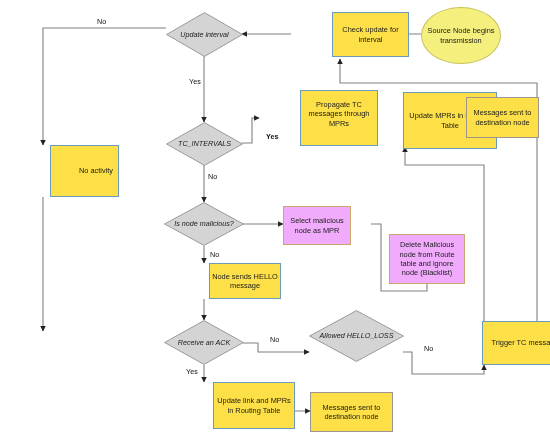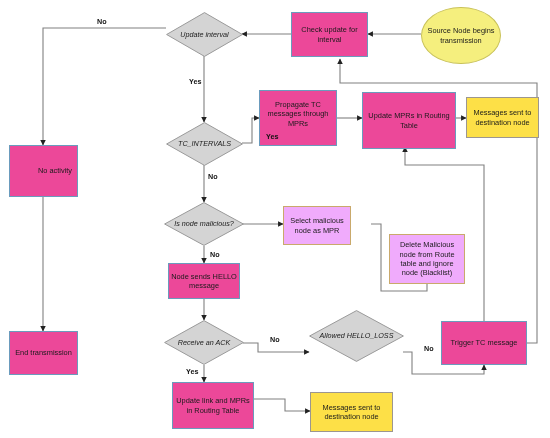--- a/index.html
+++ b/index.html
@@ -29,22 +29,23 @@
     display: flex;
     align-items: center;
     justify-content: center;
     text-align: center;
     font-size: 7.4px;
     line-height: 1.28;
     color: #1a1a1a;
     padding: 2px;
   }
   .node.process {
-    background: #ec4899;
+    background: #fde047;
     border: 1px solid #6a9bbd;
+    margin-left: 41px;
   }
   .node.result {
     background: #fde047;
     border: 1px solid #9c968f;
   }
   .node.malicious {
     background: #f0abfc;
     border: 1px solid #c9a96b;
   }
   .node.terminator {
@@ -63,21 +64,21 @@
   }
   .node.decision .dia-label {
     position: relative;
     z-index: 2;
     font-size: 7.2px;
     font-style: italic;
   }
   .edge-label {
     position: absolute;
     font-size: 7.2px;
-    font-weight: bold;
+    font-weight: normal;
     color: #111111;
     white-space: nowrap;
   }
   .inner-label {
     position: absolute;
     font-size: 7.2px;
     font-weight: bold;
     color: #111111;
     white-space: nowrap;
   }
@@ -141,21 +142,20 @@
 
   <div class="node decision" style="left:166px; top:12px; width:77px; height:45px;">
     <svg class="dia-shape" viewBox="0 0 77 45" preserveAspectRatio="none">
       <polygon points="38.5,0.6 76.4,22.5 38.5,44.4 0.6,22.5" fill="#d4d4d4" stroke="#9a9a9a" stroke-width="1"></polygon>
     </svg>
     <span class="dia-label">Update interval</span>
   </div>
 
   <div class="node process" style="left:9px; top:145px; width:69px; height:52px;padding-left:25px;">No activity</div>
 
-  <div class="node process" style="left:9px; top:331px; width:69px; height:44px;">End transmission</div>
 
   <div class="node decision" style="left:166px; top:122px; width:77px; height:44px;">
     <svg class="dia-shape" viewBox="0 0 77 44" preserveAspectRatio="none">
       <polygon points="38.5,0.6 76.4,22 38.5,43.4 0.6,22" fill="#d4d4d4" stroke="#9a9a9a" stroke-width="1"></polygon>
     </svg>
     <span class="dia-label">TC_INTERVALS</span>
   </div>
 
   <div class="node process" style="left:259px; top:90px; width:78px; height:56px;">
     <span style="margin-bottom:8px;">Propagate TC messages through MPRs</span>

